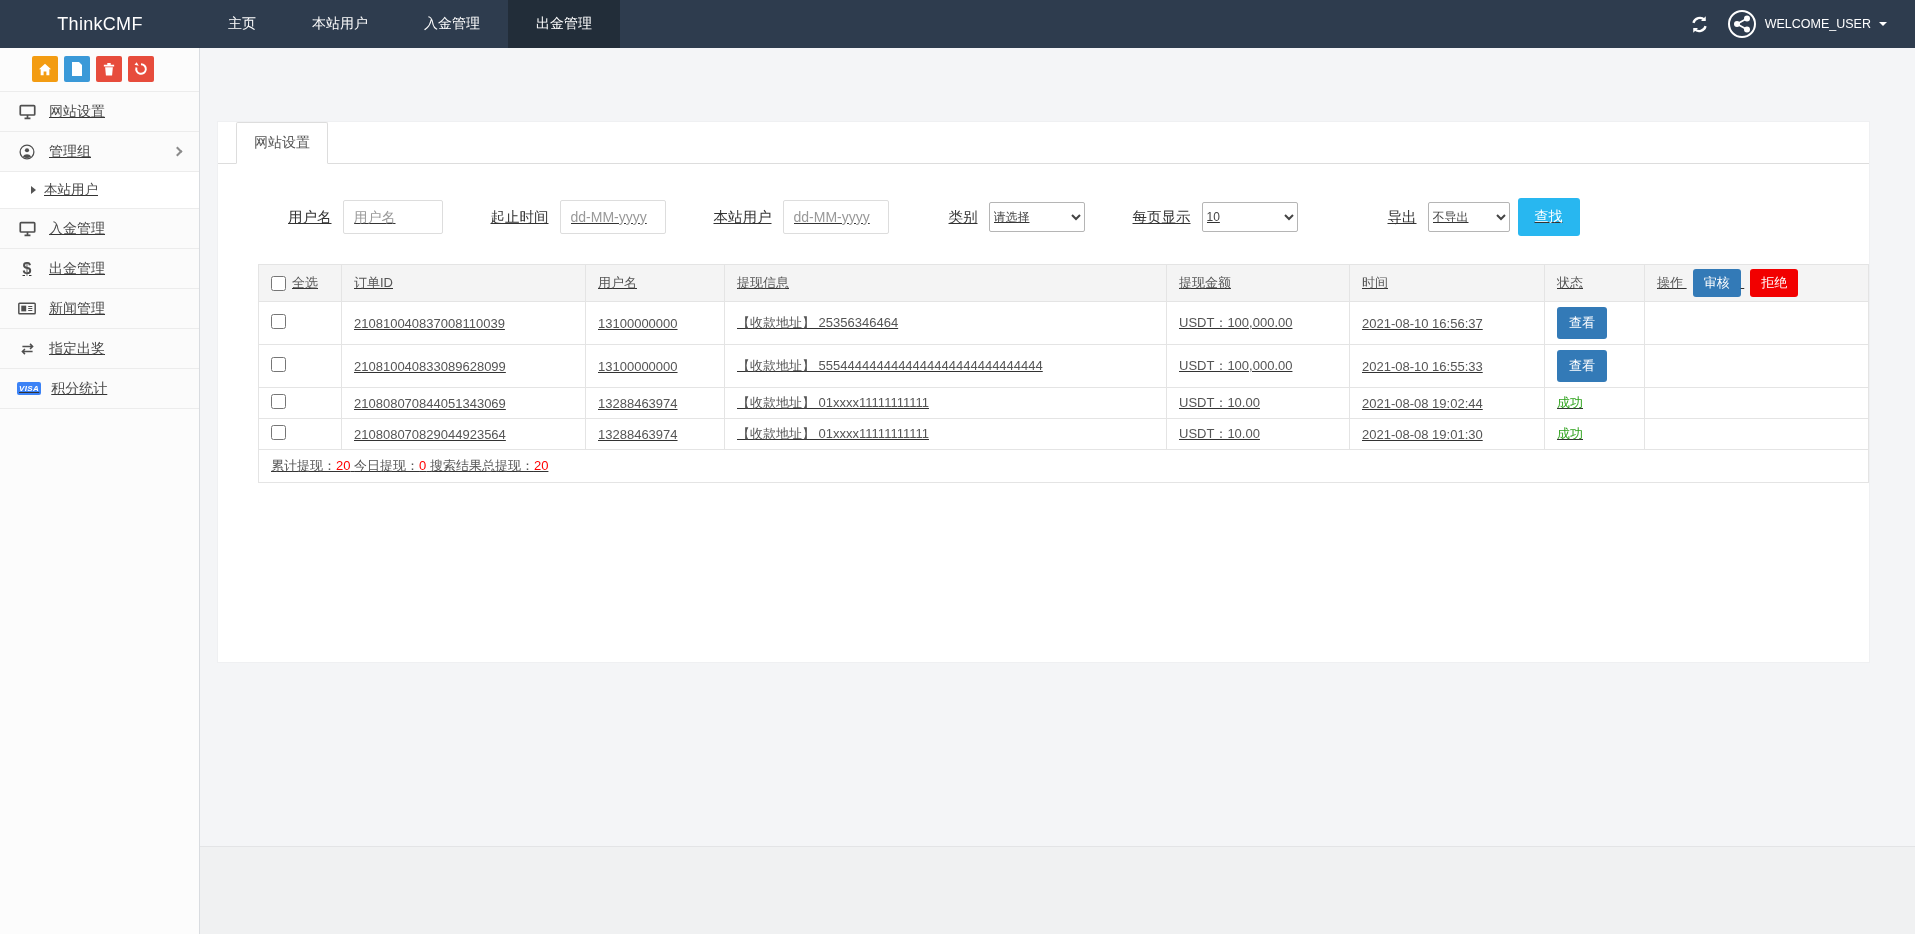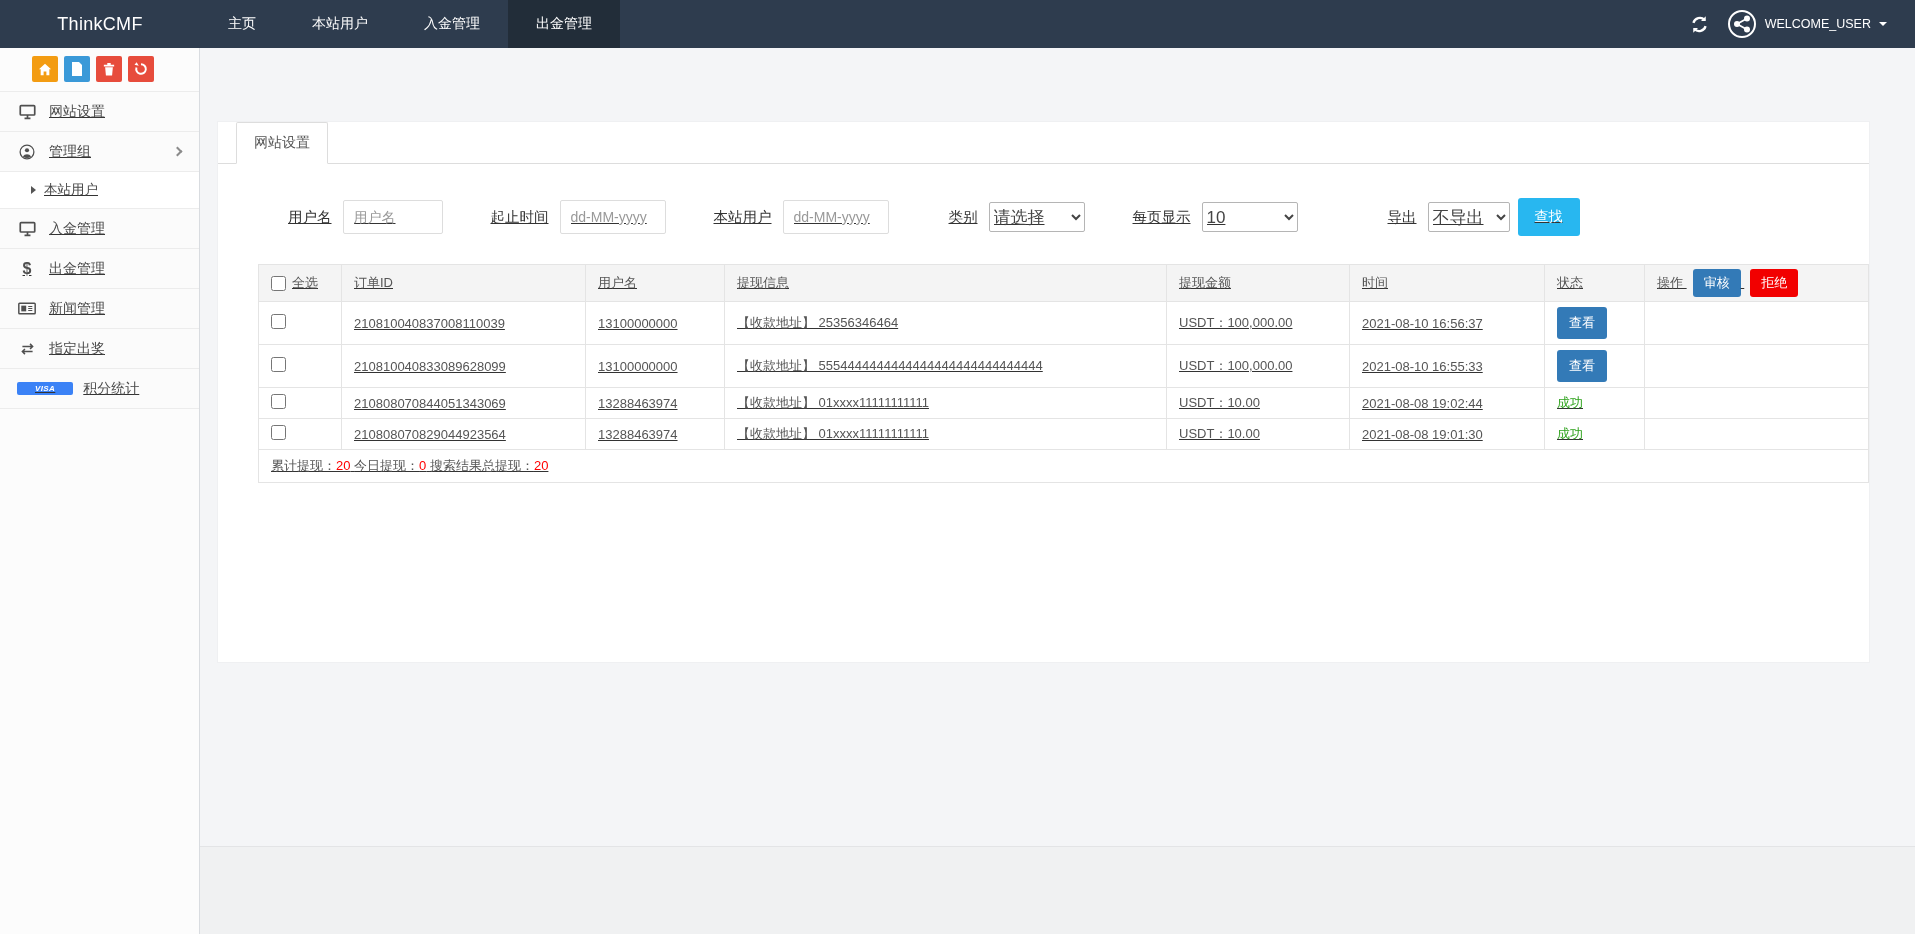--- a/index.html
+++ b/index.html
@@ -31,33 +31,33 @@
   .qbtn{width:26px;height:26px;border-radius:2px;display:flex;align-items:center;justify-content:center;cursor:pointer;}
   .menu{display:flex;flex-direction:column;}
   .menu-item{height:40px;display:flex;align-items:center;padding:0 0 0 17px;gap:12px;font-size:14px;color:#4a4a4a;border-bottom:1px solid #ececec;cursor:pointer;background:#fbfbfb;}
   .menu-item .mi-icon{width:20px;display:flex;justify-content:center;color:#4f4f4f;}
   .menu-item.active{color:#0c0c0c;font-weight:bold;background:#f7f7f7;}
   .menu-item.active .mi-icon{color:#111;}
   .chev{width:7px;height:7px;border-top:2px solid #8b8b8b;border-right:2px solid #8b8b8b;transform:rotate(45deg);margin-left:auto;margin-right:18px;}
   .menu-sub{height:37px;display:flex;align-items:center;padding-left:31px;gap:8px;font-size:13.5px;color:#4a4a4a;border-bottom:1px solid #ececec;background:#fff;cursor:pointer;}
   .tri{width:0;height:0;border-left:5px solid #555;border-top:4px solid transparent;border-bottom:4px solid transparent;}
   .dollar{font-size:16px;font-weight:bold;line-height:1;}
-  .visa-badge{background:#3b82f6;color:#fff;font-size:8px;font-weight:bold;font-style:italic;padding:2px 18px;border-radius:2px;letter-spacing:.4px;}
+  .visa-badge{background:#3b82f6;color:#fff;font-size:8px;font-weight:bold;font-style:italic;padding:2px 2px;border-radius:2px;letter-spacing:.4px;}
   
   .main{flex:1;display:flex;flex-direction:column;min-width:0;}
   .content{flex:1;padding:74px 46px 0 18px;}
   .panel{background:#fff;min-height:540px;box-shadow:0 0 0 1px rgba(0,0,0,0.02);}
   .tabbar{border-bottom:1px solid #ddd;padding-left:18px;}
   .tab{display:inline-block;padding:11px 17px;background:#fff;border:1px solid #ddd;border-bottom:1px solid #fff;margin-bottom:-1px;font-size:14px;color:#555;border-radius:2px 2px 0 0;cursor:pointer;}
   
   .filter-row{display:flex;align-items:center;padding:34px 15px 18px 70px;}
   .flabel{font-size:14.5px;color:#333;margin-right:11px;white-space:nowrap;}
   .ftext{height:34px;border:1px solid #ddd;border-radius:2px;padding:0 10px;font-size:14px;color:#555;outline:none;font-family:inherit;}
   .ftext::placeholder{color:#999;}
-  .fselect{height:30px;border:1px solid #b5b5b5;border-radius:2px;font-size:17px;color:#444;background:#fff;outline:none;font-family:inherit;}
+  .fselect{height:30px;border:1px solid #b5b5b5;border-radius:2px;font-size:12px;color:#444;background:#fff;outline:none;font-family:inherit;}
   .gap-a{margin-right:48px;} .gap-b{margin-right:60px;} .gap-c{margin-right:90px;} .gap-d{margin-right:8px;}
   .search-btn{width:62px;height:38px;background:var(--accent);color:#fff;border:none;border-radius:3px;font-size:14px;cursor:pointer;font-family:inherit;}
   
   .tbl-wrap{margin:10px 0 0 40px;}
   table{border-collapse:collapse;width:100%;font-size:13px;color:#555;}
   th,td{border:1px solid #e4e4e4;text-align:left;font-weight:normal;padding:4px 12px;}
   thead th{background:#f4f4f4;height:35px;color:#555;}
   .th-check{display:flex;align-items:center;gap:6px;}
   tr.row-tall td{height:43px;}
   tr.row-short td{height:31px;}

